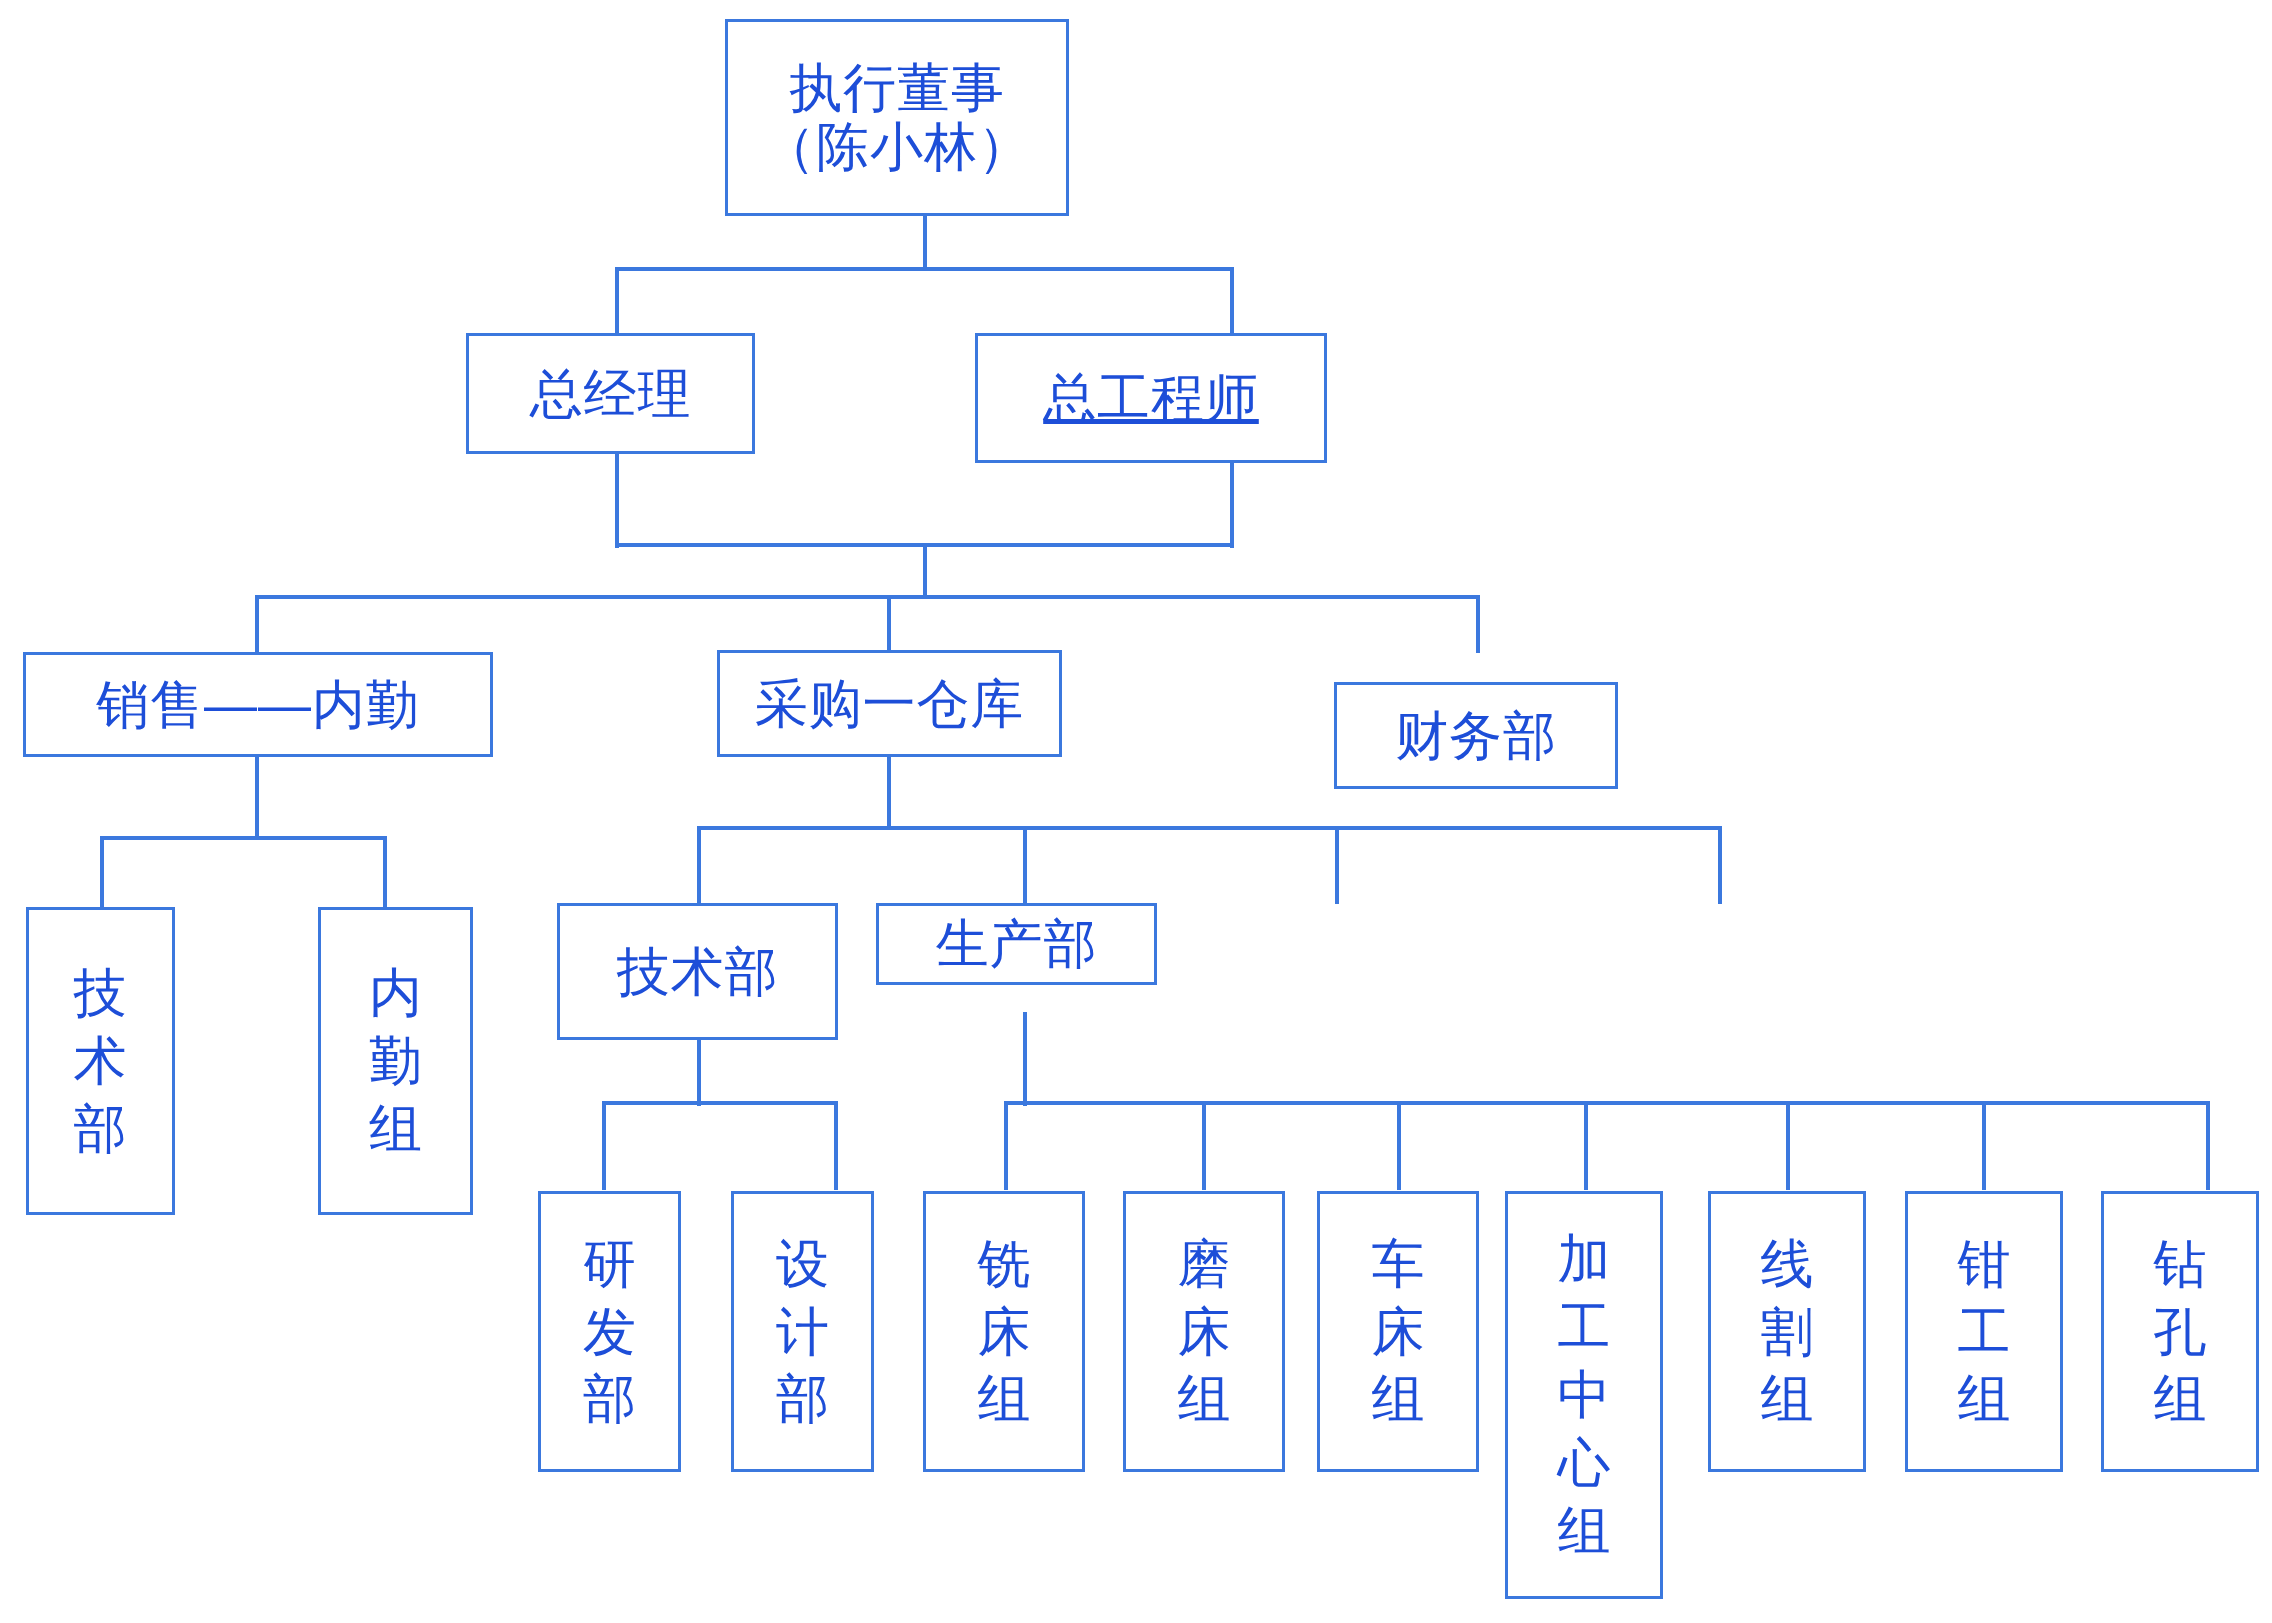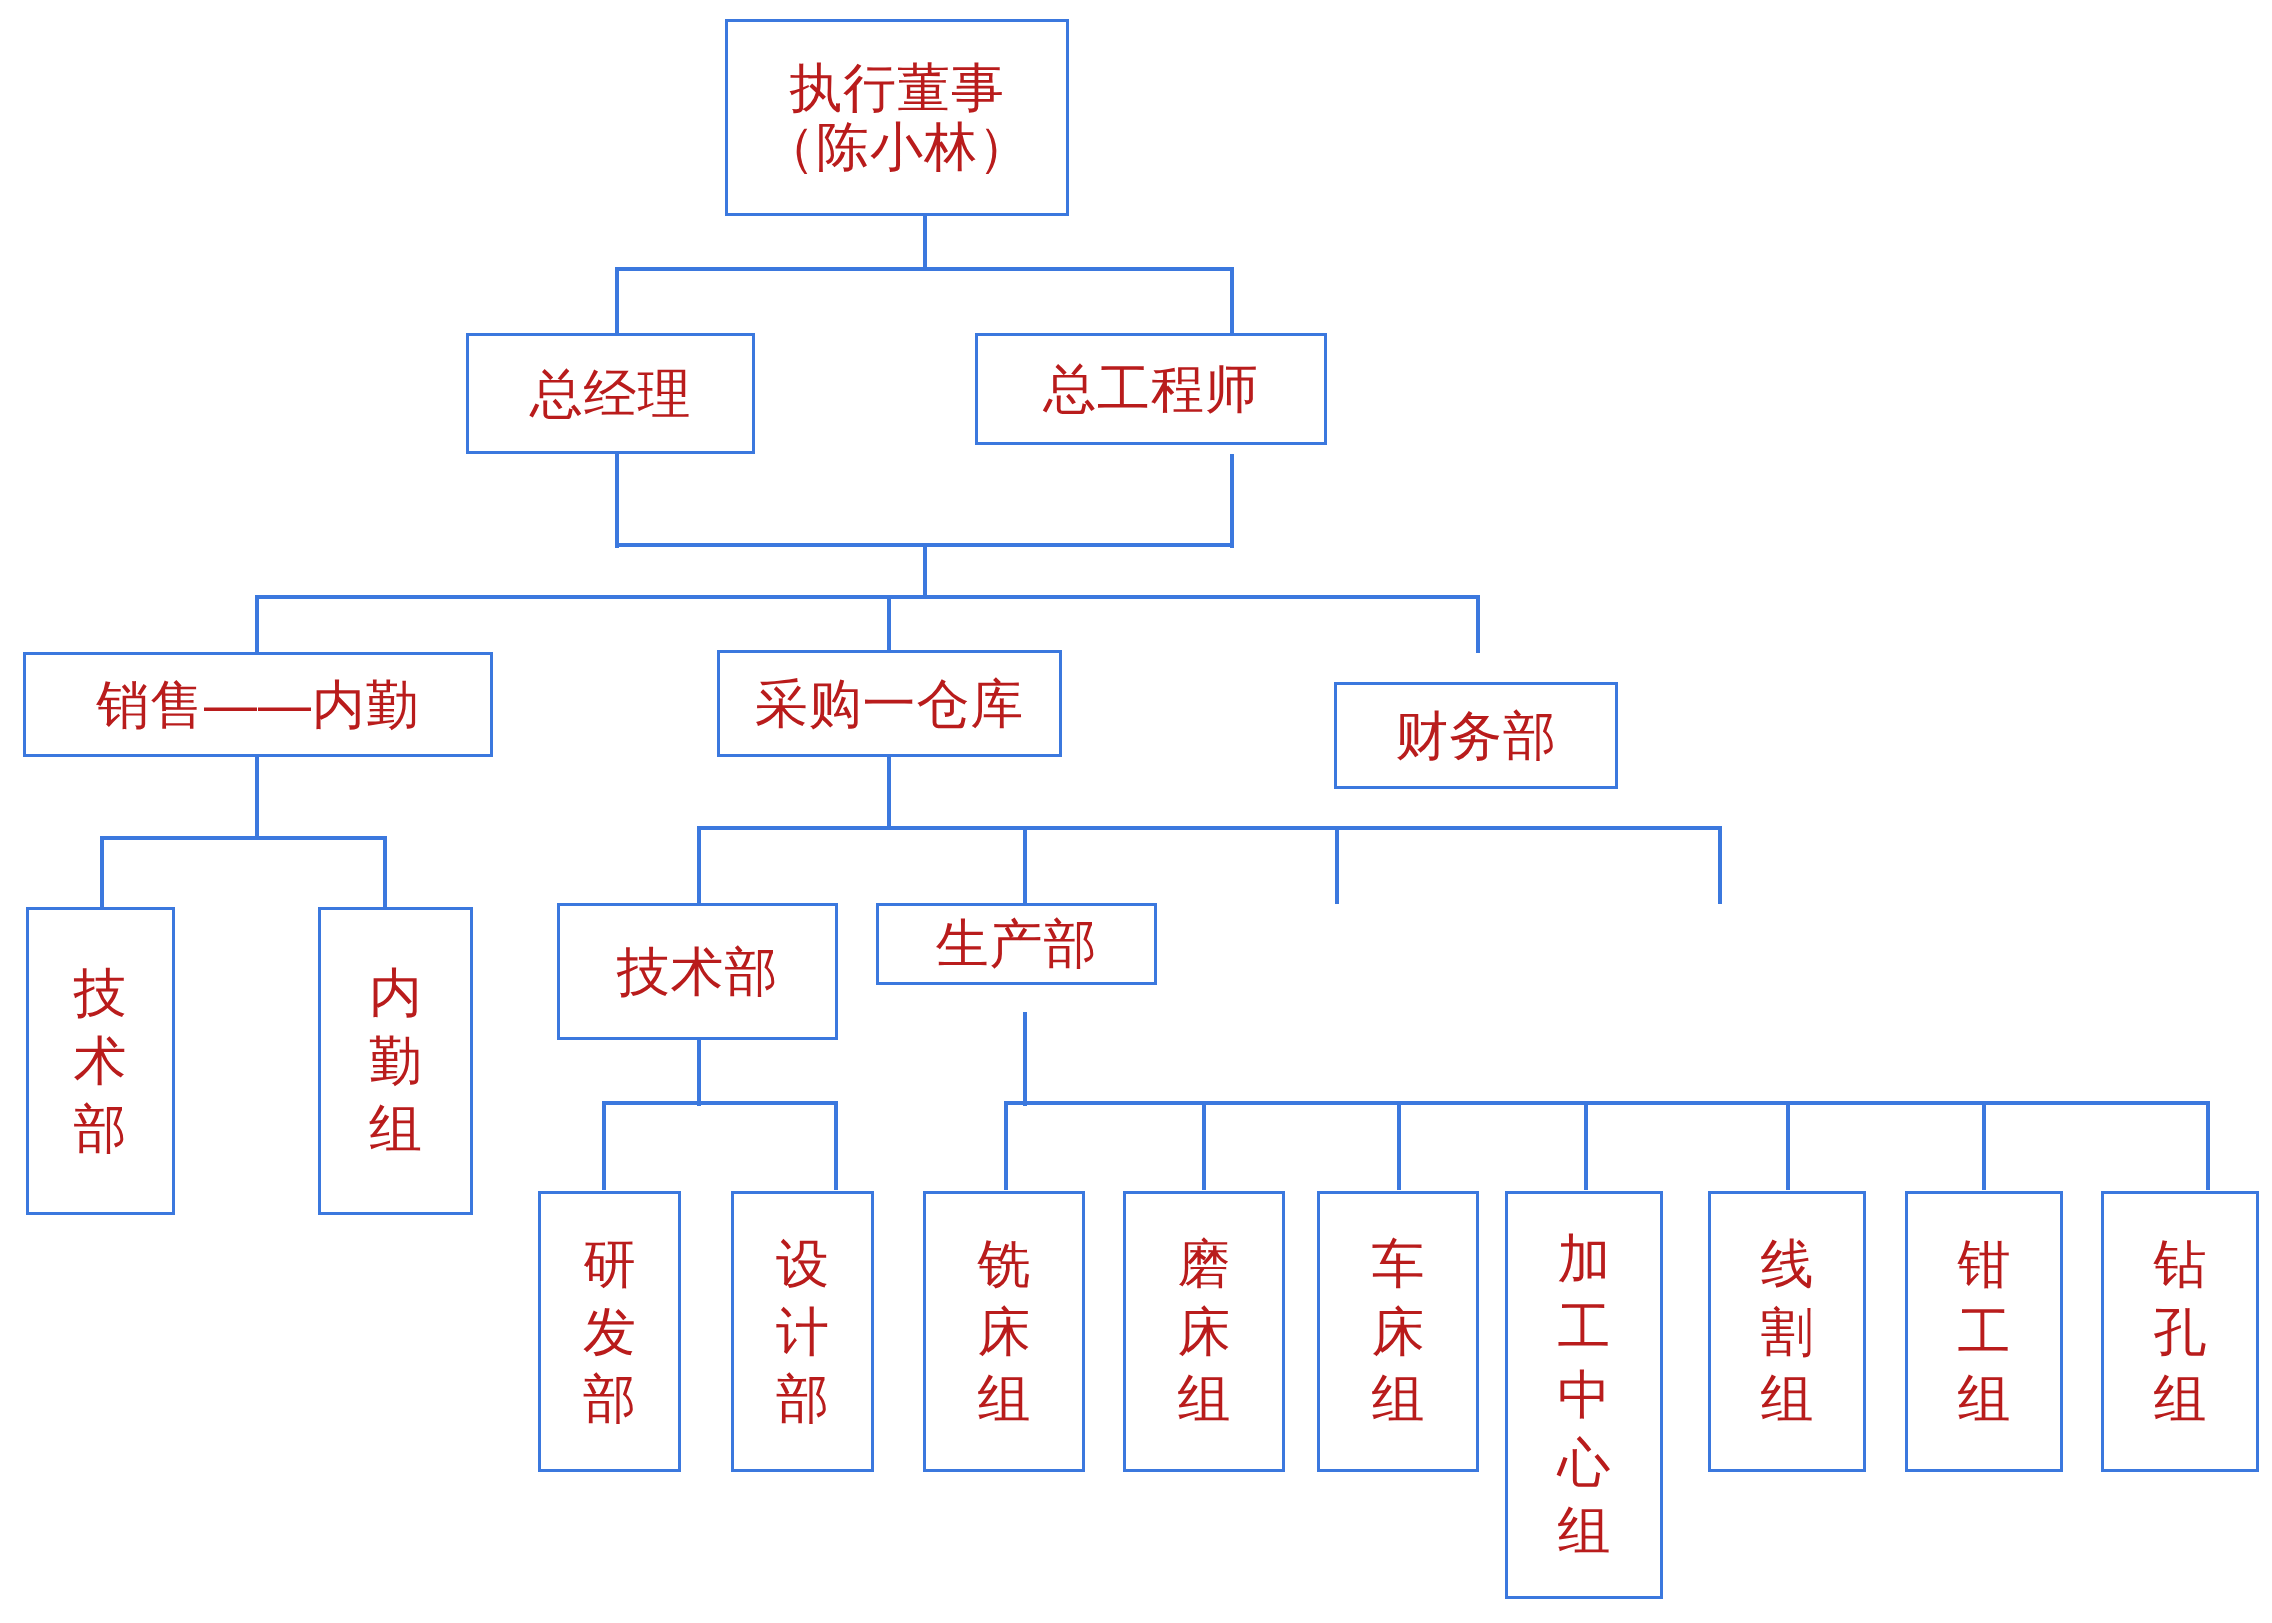--- a/index.html
+++ b/index.html
@@ -18,21 +18,21 @@
     overflow: hidden;
   }
   .node {
     position: absolute;
     box-sizing: border-box;
     border: 3.4px solid #3B78DE;
     background: #ffffff;
     display: flex;
     align-items: center;
     justify-content: center;
-    color: #b91c1c;
+    color: #1d4ed8;
     line-height: 1.12;
     text-align: center;
     z-index: 3;
   }
   .node .label {
     display: block;
     white-space: pre-line;
     padding: 0 5.1px;
   }
   
@@ -116,21 +116,21 @@
 
   <div class="node h root" style="left:725px; top:18.7px; width:344px; height:197px;">
     <span class="label">执行董事
 （陈小林）</span>
   </div>
 
   <div class="node h" style="left:466px; top:333px; width:289px; height:121px;">
     <span class="label">总经理</span>
   </div>
 
-  <div class="node h" style="left:975px; top:333px; width:352px; height:112px;">
+  <div class="node h" style="left:975px; top:333px; width:352px; height:130px;text-decoration:underline;">
     <span class="label">总工程师</span>
   </div>
 
   <div class="node h" style="left:23px; top:652px; width:470px; height:105px;">
     <span class="label">销售——内勤</span>
   </div>
 
   <div class="node h" style="left:717px; top:650px; width:345px; height:107px;">
     <span class="label">采购一仓库</span>
   </div>

